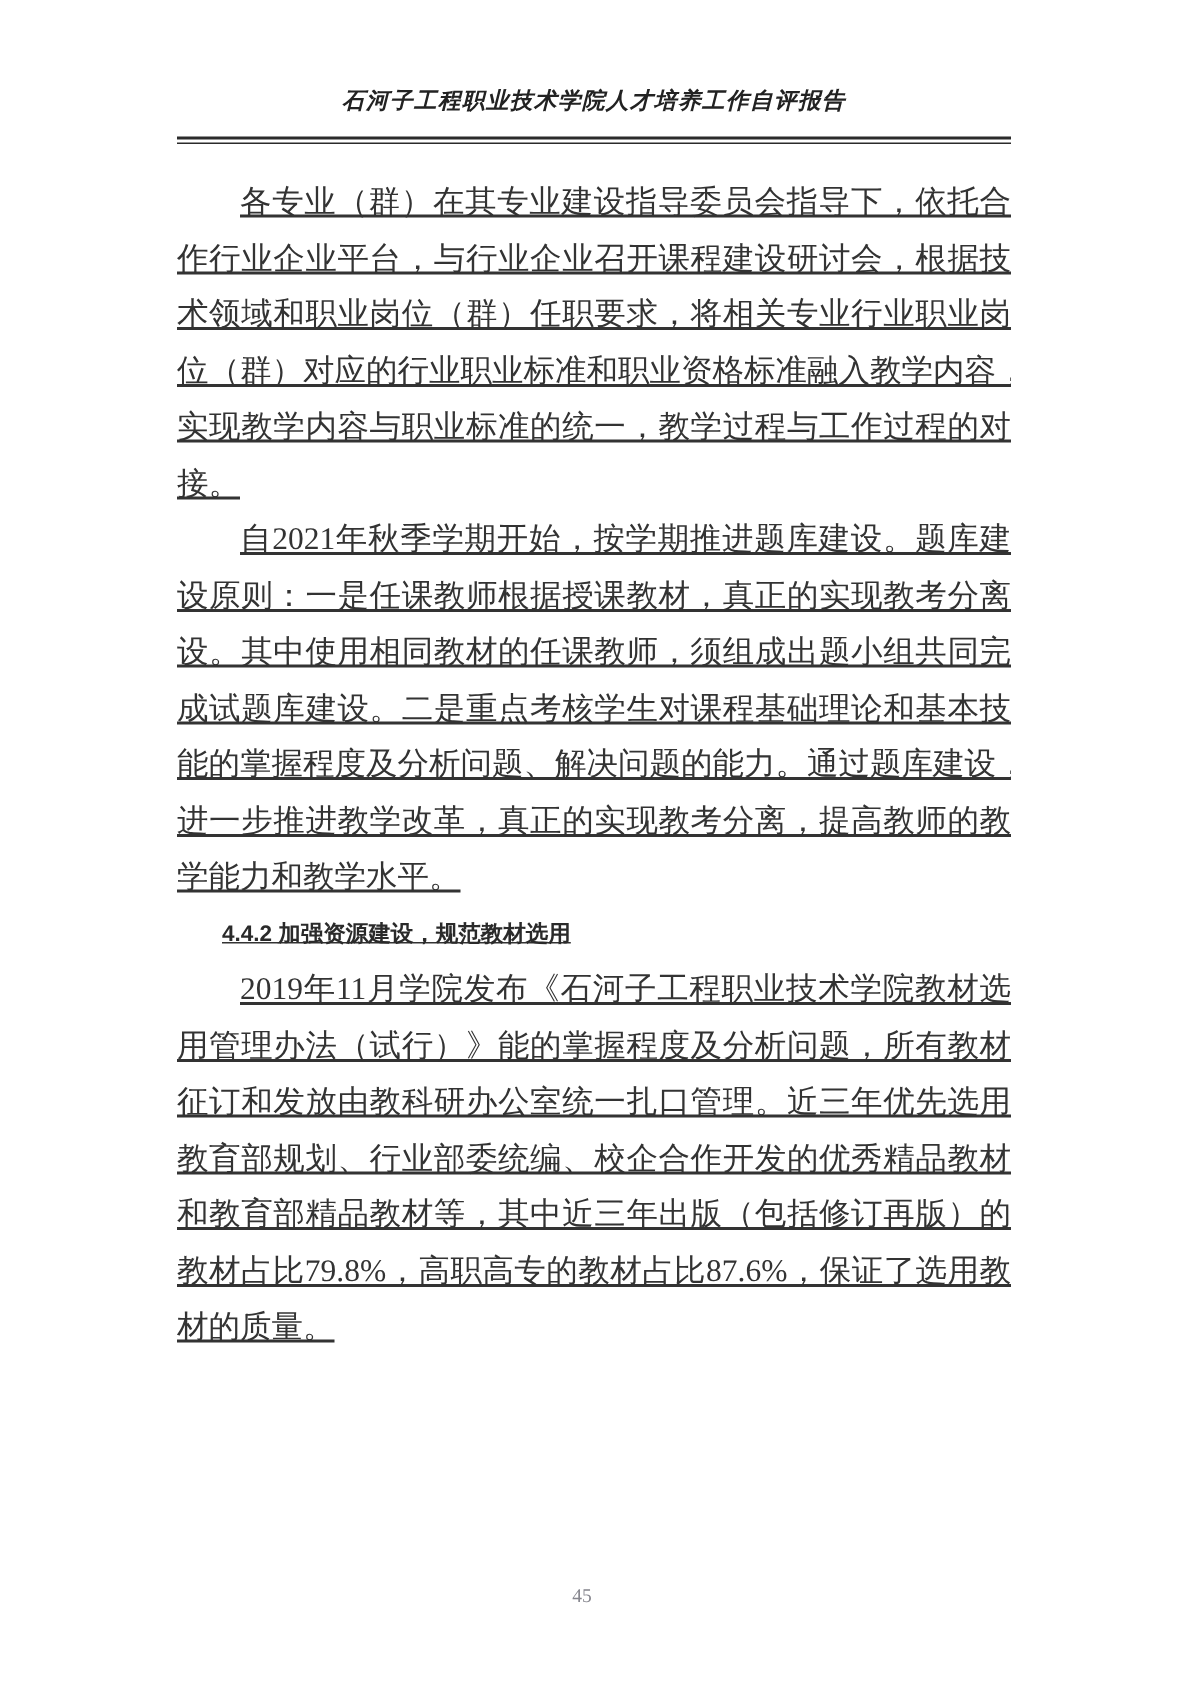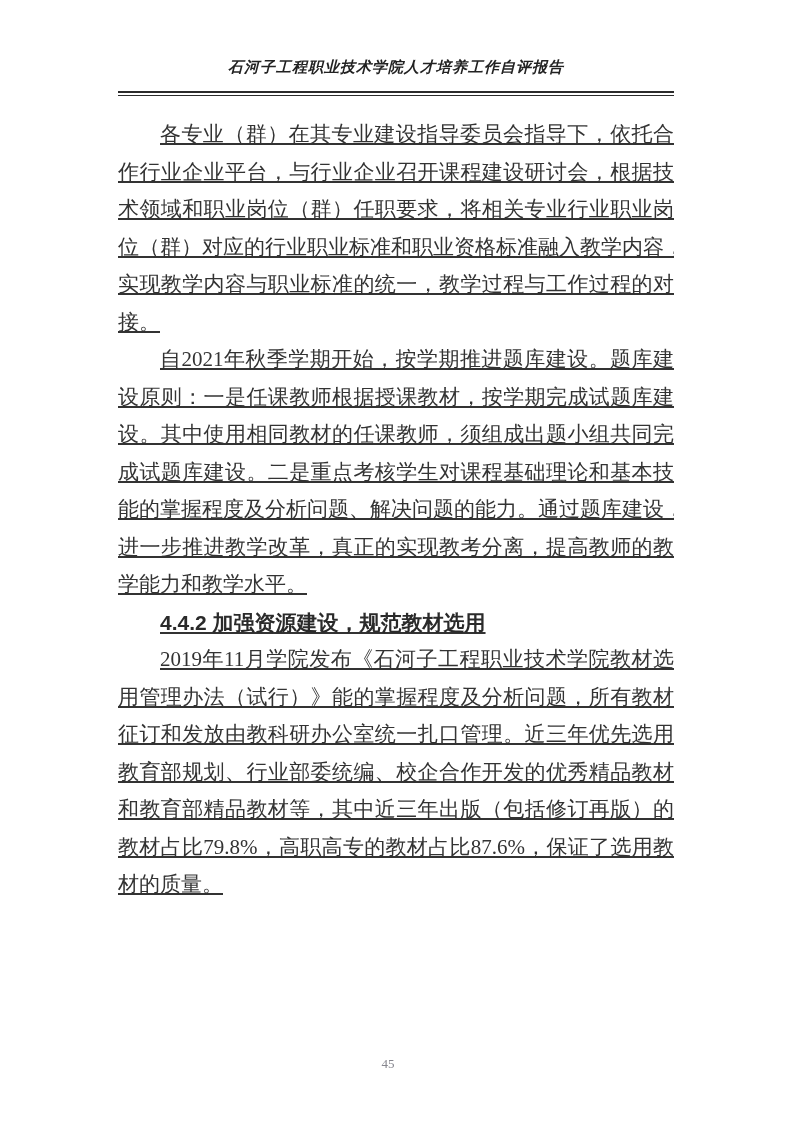--- a/index.html
+++ b/index.html
@@ -56,21 +56,21 @@
   .line.first {
     text-indent: 2em;
   }
   .line.para-end {
     text-align-last: left;
   }
   .heading {
     margin: 0;
     height: 37.5px;
     line-height: 37.5px;
-    font-size: 21px;
+    font-size: 15px;
     font-weight: bold;
     font-family: "Liberation Sans", sans-serif;
     text-indent: 2em;
     text-align: left;
     text-align-last: left;
     color: #2a2a2a;
     overflow: hidden;
     white-space: nowrap;
   }
   .page-number {
@@ -95,21 +95,21 @@
   <div class="content">
 
     <div class="line first">各专业（群）在其专业建设指导委员会指导下，依托合</div>
     <div class="line">作行业企业平台，与行业企业召开课程建设研讨会，根据技</div>
     <div class="line">术领域和职业岗位（群）任职要求，将相关专业行业职业岗</div>
     <div class="line">位（群）对应的行业职业标准和职业资格标准融入教学内容，</div>
     <div class="line">实现教学内容与职业标准的统一，教学过程与工作过程的对</div>
     <div class="line para-end">接。</div>
 
     <div class="line first">自2021年秋季学期开始，按学期推进题库建设。题库建</div>
-    <div class="line">设原则：一是任课教师根据授课教材，按学期完成试题库建</div>
+    <div class="line">设原则：一是任课教师根据授课教材，真正的实现教考分离</div>
     <div class="line">设。其中使用相同教材的任课教师，须组成出题小组共同完</div>
     <div class="line">成试题库建设。二是重点考核学生对课程基础理论和基本技</div>
     <div class="line">能的掌握程度及分析问题、解决问题的能力。通过题库建设，</div>
     <div class="line">进一步推进教学改革，真正的实现教考分离，提高教师的教</div>
     <div class="line para-end">学能力和教学水平。</div>
 
     <h3 class="heading">4.4.2 加强资源建设，规范教材选用</h3>
 
     <div class="line first">2019年11月学院发布《石河子工程职业技术学院教材选</div>
     <div class="line">用管理办法（试行）》能的掌握程度及分析问题，所有教材</div>

